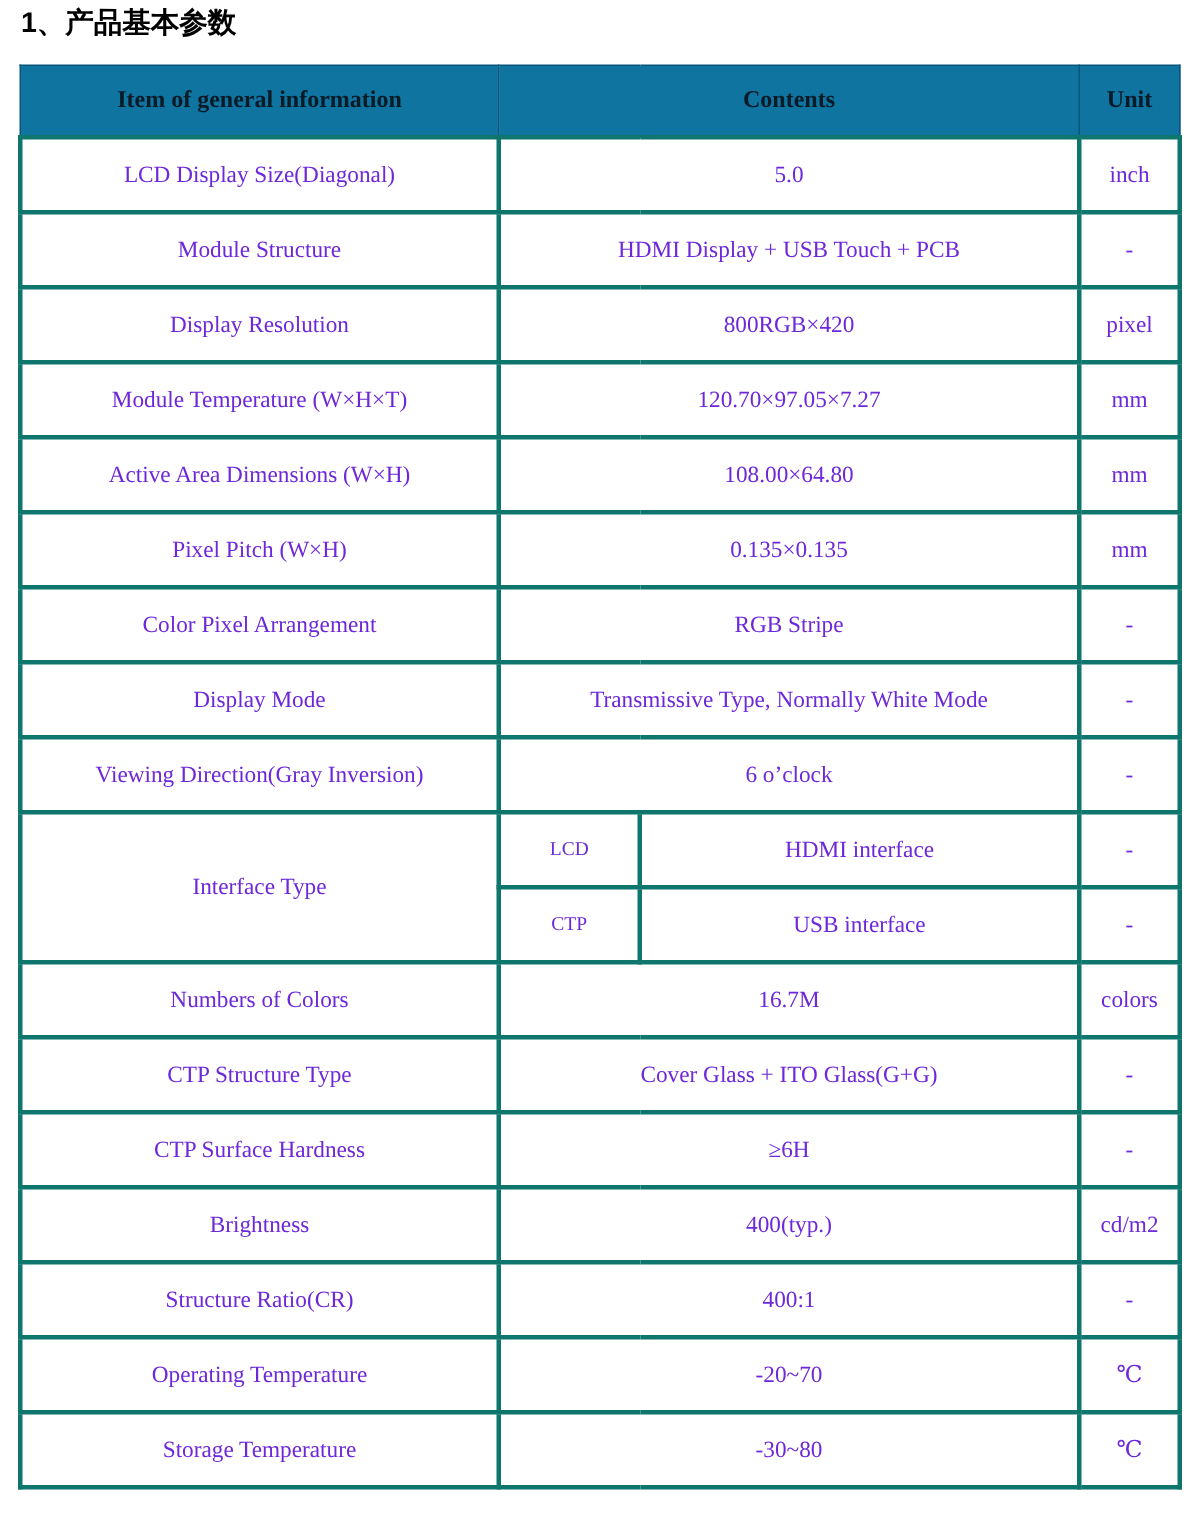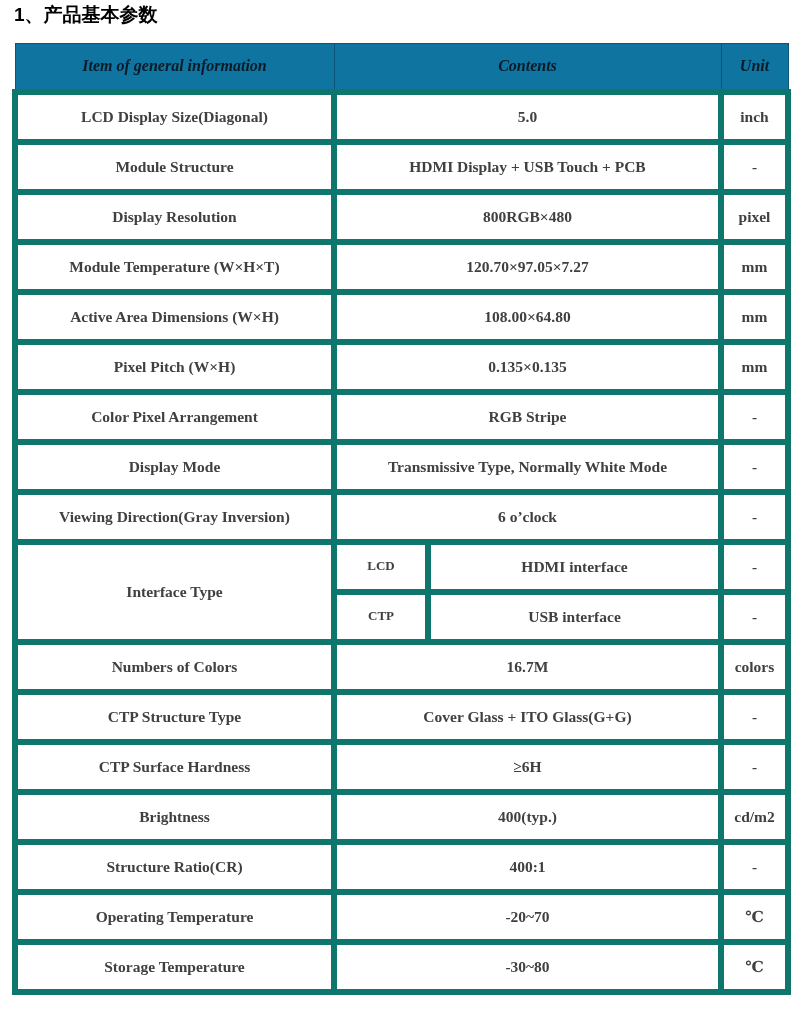--- a/index.html
+++ b/index.html
@@ -38,41 +38,40 @@
   .spec-table {
     position: absolute;
     left: 12px;
     top: 43px;
     width: 773px;
     border-collapse: collapse;
     table-layout: fixed;
   }
 
   .spec-table td, .spec-table th {
-    border: 6px solid #0f766e;
+    border: 3px solid #0f766e;
     padding: 0 4px;
     text-align: center;
     vertical-align: middle;
     font-size: 15.5px;
     line-height: 1.15;
-    font-weight: bold;
-    color: #404040;
+    font-weight: normal;
+    color: #6d28d9;
     background: #ffffff;
     height: 50px;
     box-sizing: border-box;
   }
 
   .spec-table thead th {
     background: #0f74a0;
     color: #0a1a26;
     font-weight: bold;
     font-size: 16px;
     height: 48px;
     border: 1px solid #0b5678;
-    font-style: italic;
   }
 
   
   .col-item   { width: 319px; }
   .col-sub    { width: 94px;  }
   .col-val    { width: 293px; }
   .col-unit   { width: 67px;  }
 
   .red { color: #ff0000; }
 
@@ -110,21 +109,21 @@
           <td colspan="2" class="cell-value">5.0</td>
           <td class="cell-unit">inch</td>
         </tr>
         <tr>
           <td class="cell-item">Module Structure</td>
           <td colspan="2" class="cell-value red">HDMI Display + USB Touch + PCB</td>
           <td class="cell-unit">-</td>
         </tr>
         <tr>
           <td class="cell-item">Display Resolution</td>
-          <td colspan="2" class="cell-value">800RGB×480</td>
+          <td colspan="2" class="cell-value">800RGB×420</td>
           <td class="cell-unit">pixel</td>
         </tr>
         <tr>
           <td class="cell-item">Module Temperature (W×H×T)</td>
           <td colspan="2" class="cell-value">120.70×97.05×7.27</td>
           <td class="cell-unit">mm</td>
         </tr>
         <tr>
           <td class="cell-item">Active Area Dimensions (W×H)</td>
           <td colspan="2" class="cell-value">108.00×64.80</td>

